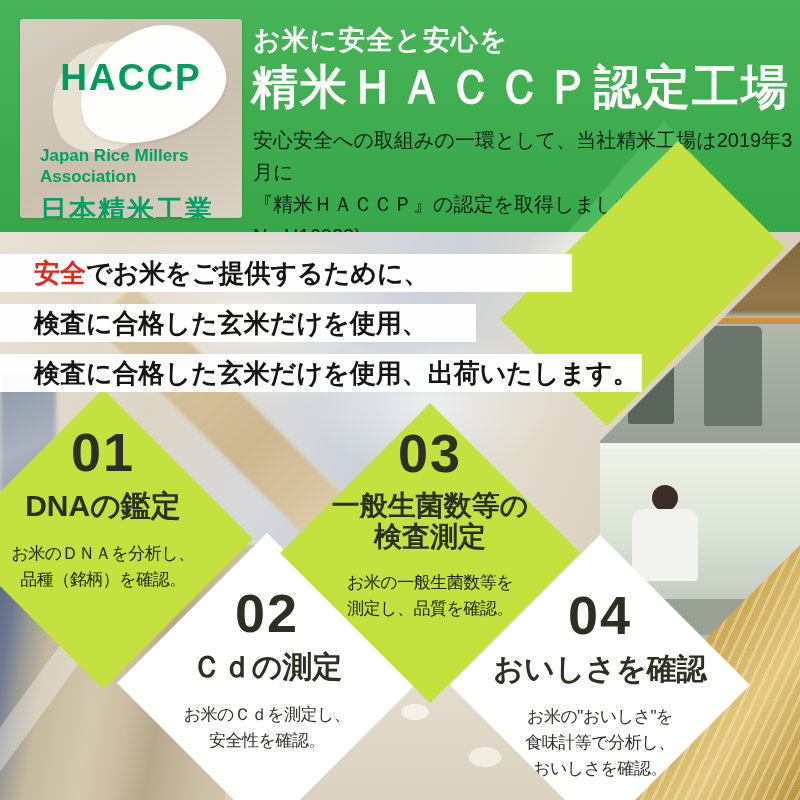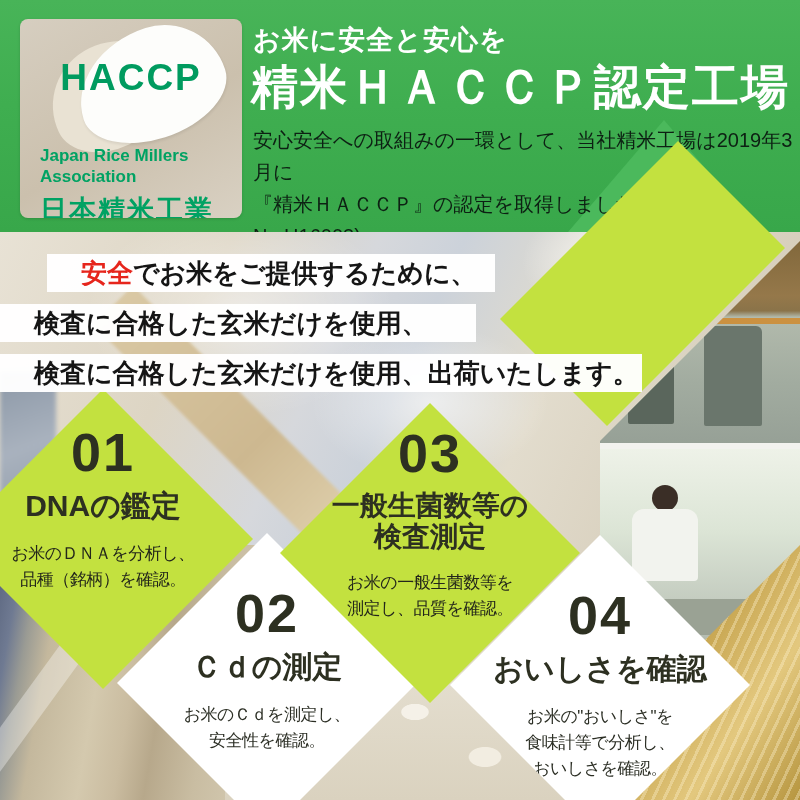--- a/index.html
+++ b/index.html
@@ -4,21 +4,21 @@
 <style>
   html,body{margin:0;padding:0;background:#fff;}
   .stage{position:relative;width:800px;height:800px;overflow:hidden;
          font-family:"Liberation Sans","DejaVu Sans",sans-serif;}
 
   
   .hdr{position:absolute;left:0;top:0;width:800px;height:232px;
        background:linear-gradient(180deg,#48b458 0%,#3fae50 45%,#38a74a 100%);}
   .hdr-tri{position:absolute;left:568px;top:120px;width:192px;height:112px;
        background:#4bb95c;clip-path:polygon(50% 0,0 100%,100% 100%);}
-  .logo-card{position:absolute;left:20px;top:19px;width:222px;height:199px;border-radius:8px;
+  .logo-card{position:absolute;left:20px;top:19px;width:222px;height:199px;border-radius:3px;
        background:linear-gradient(150deg,#d6cec0 0%,#cbc0ad 55%,#d9d1c3 100%);
        box-shadow:0 1px 3px rgba(0,0,0,.15);overflow:hidden;}
   .grain2{position:absolute;left:28px;top:24px;width:128px;height:104px;background:#e9e2d3;
        border-radius:50% 50% 55% 45%/60% 55% 45% 40%;transform:rotate(-26deg);}
   .grain1{position:absolute;left:56px;top:10px;width:150px;height:110px;background:#fdfdfb;
        border-radius:58% 42% 52% 48%/62% 58% 42% 38%;transform:rotate(-18deg);
        box-shadow:0 2px 3px rgba(0,0,0,.08);}
   .logo-haccp{position:absolute;left:0;top:38px;width:100%;text-align:center;
        font-size:37px;font-weight:bold;letter-spacing:2px;color:#009b5f;}
   .logo-en{position:absolute;left:20px;top:126px;font-size:17px;font-weight:bold;
@@ -73,21 +73,21 @@
         radial-gradient(26px 16px at 260px 85px,#f2ede1 60%,rgba(0,0,0,0) 65%),
         radial-gradient(24px 14px at 320px 45px,#f6f2ea 60%,rgba(0,0,0,0) 65%),
         linear-gradient(180deg,#e4decf,#dad2bf);}
   .lime-big{left:429px;top:-162px;width:356px;height:356px;background:#c3e13f;
        clip-path:polygon(249px 71px,356px 178px,178px 356px,71px 249px);}
 
   
   .bar{position:absolute;left:0;height:38px;background:rgba(255,255,255,.97);
        display:flex;align-items:center;padding-left:34px;box-sizing:border-box;
        font-size:26px;font-weight:bold;color:#151515;white-space:nowrap;z-index:6;}
-  .bar1{top:22px;width:448px;margin-left:47px;}
+  .bar1{top:22px;width:572px;}
   .bar2{top:72px;width:476px;}
   .bar3{top:122px;width:642px;}
   .red{color:#e6251c;}
 
   
   .d{position:absolute;width:300px;height:300px;text-align:center;z-index:4;
      clip-path:polygon(50% 0,100% 50%,50% 100%,0 50%);box-sizing:border-box;}
   .d.lime{background:#c3e13f;}
   .d.white{background:#ffffff;}
   .d01{left:-47px;top:157px;padding-top:36px;}

